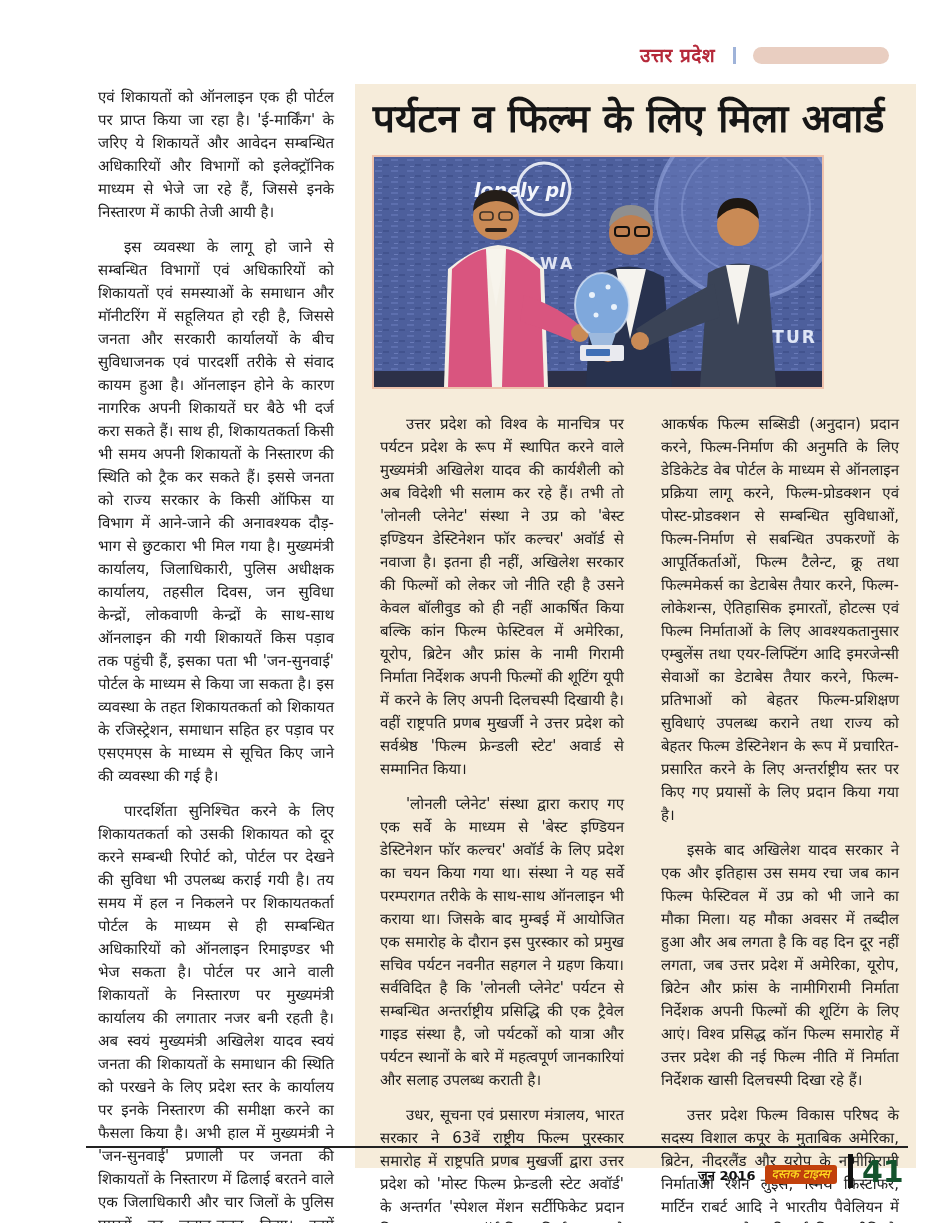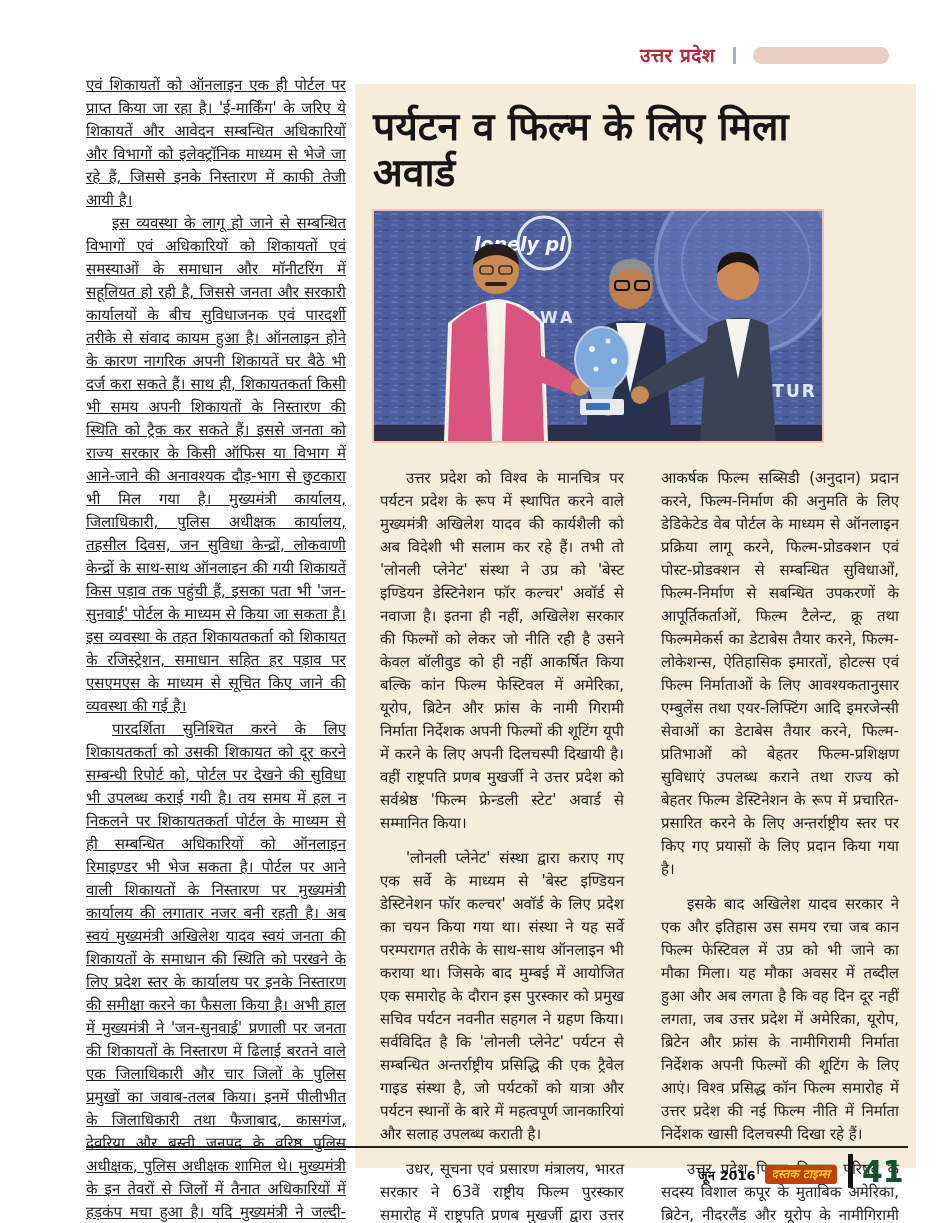--- a/index.html
+++ b/index.html
@@ -8,26 +8,26 @@
 
   
   .section-header{position:absolute;top:42px;left:640px;display:flex;align-items:center;}
   .section-label{font-size:19px;font-weight:bold;color:#b5293a;letter-spacing:.5px;}
   .section-sep{width:3px;height:17px;background:#9fb3d9;margin:0 17px 0 18px;}
   .section-pill{width:136px;height:17px;background:#e9cec1;border-radius:9px;}
 
   
   .left-col{position:absolute;left:86px;top:74px;width:260px;font-size:15px;line-height:23px;
             text-align:justify;}
-  .left-col p{margin:0;text-decoration:underline;}
+  .left-col p{margin:12px;}
   p.ind{text-indent:26px;}
 
   
   .article{position:absolute;left:355px;top:84px;width:561px;height:1084px;background:#f6ecda;}
-  .headline{margin:12px;padding:8px 20px 0 6px;text-align:left;font-size:39px;line-height:46px;
+  .headline{margin:4px;padding:8px 20px 0 6px;text-align:center;font-size:39px;line-height:46px;
             font-weight:bold;color:#161616;}
   .photo-wrap{margin:13px 0 0 17px;width:448px;height:230px;border:2px solid #eec2ac;
               box-sizing:content-box;background:#f9a8d4;}
   .article-cols{display:flex;gap:13px;padding:12px 5px 0 13px;}
   .acol{font-size:15px;line-height:23px;text-align:justify;}
   .acol.c1{width:268px;}
   .acol.c2{width:262px;}
   .acol p{margin:12px;}
 
   

